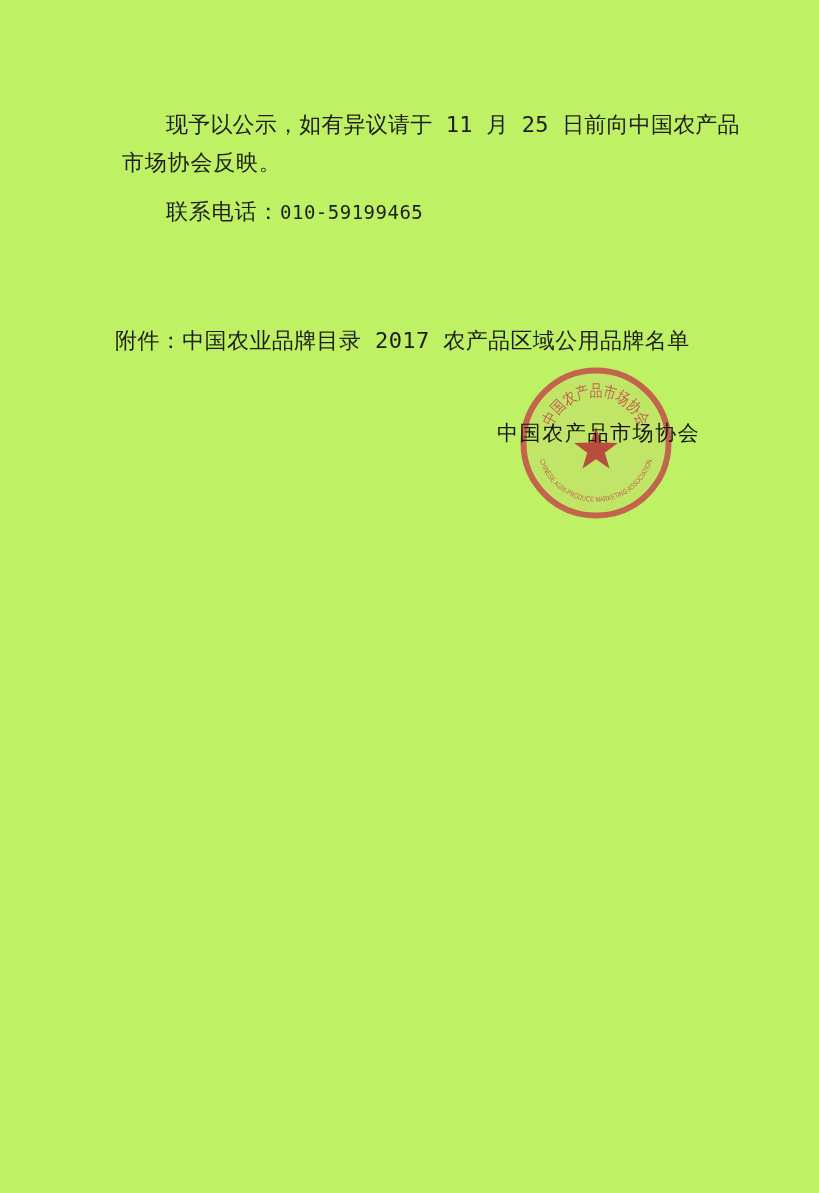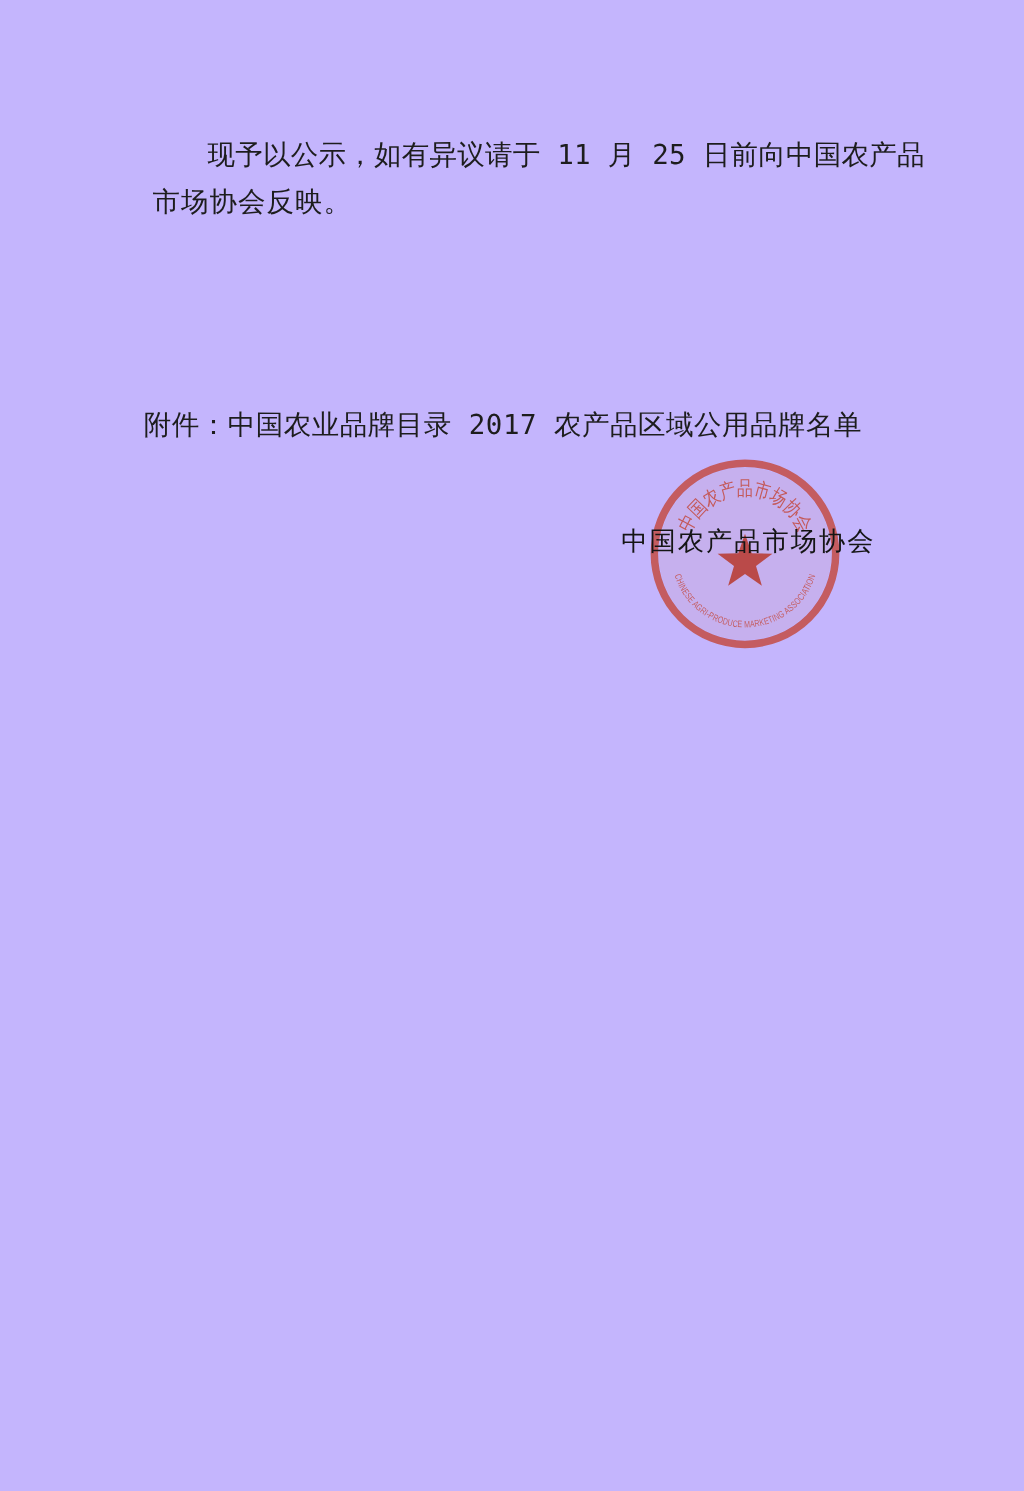--- a/index.html
+++ b/index.html
@@ -1,18 +1,18 @@
 <!DOCTYPE html>
 <html><head>
 <meta charset="utf-8">
 <style>
   html,body { margin:0; padding:0; background:#ffffff; }
   .page {
     position:relative; width:819px; height:1193px;
-    background:#c4b5fd; overflow:hidden;
+    background:#bef264; overflow:hidden;
     font-family:"Liberation Serif","DejaVu Serif",serif;
     color:#1d1d1d;
   }
   
   .line {
     position:absolute; white-space:pre;
     font-size:22px; letter-spacing:0.8px; line-height:26px;
     font-family:"DejaVu Sans Mono","Liberation Serif","DejaVu Serif",serif;
   }
   .mono-val {
@@ -41,20 +41,21 @@
   }
 </style>
 </head>
 <body>
 
 <div class="page">
 
   <span class="line" id="para-line1">现予以公示，如有异议请于 11 月 25 日前向中国农产品</span>
   <span class="line" id="para-line2">市场协会反映。</span>
 
+  <span class="line" id="phone-line"><span>联系电话：</span><span class="mono-val">010-59199465</span></span>
 
 
   <span class="line" id="attachment-line">附件：中国农业品牌目录 2017 农产品区域公用品牌名单</span>
 
   <svg id="seal" width="224" height="224" viewBox="-112 -112 224 224">
     <defs>
       <path id="sealTopArc" d="M -44.7 -14.5 A 47 47 0 0 1 44.7 -14.5" fill="none"></path>
       <path id="sealBottomArc" d="M -56.7 16.3 A 59 59 0 0 0 56.7 16.3" fill="none"></path>
     </defs>
     <circle cx="0" cy="0" r="69" fill="rgba(214,140,135,0.12)"></circle>

